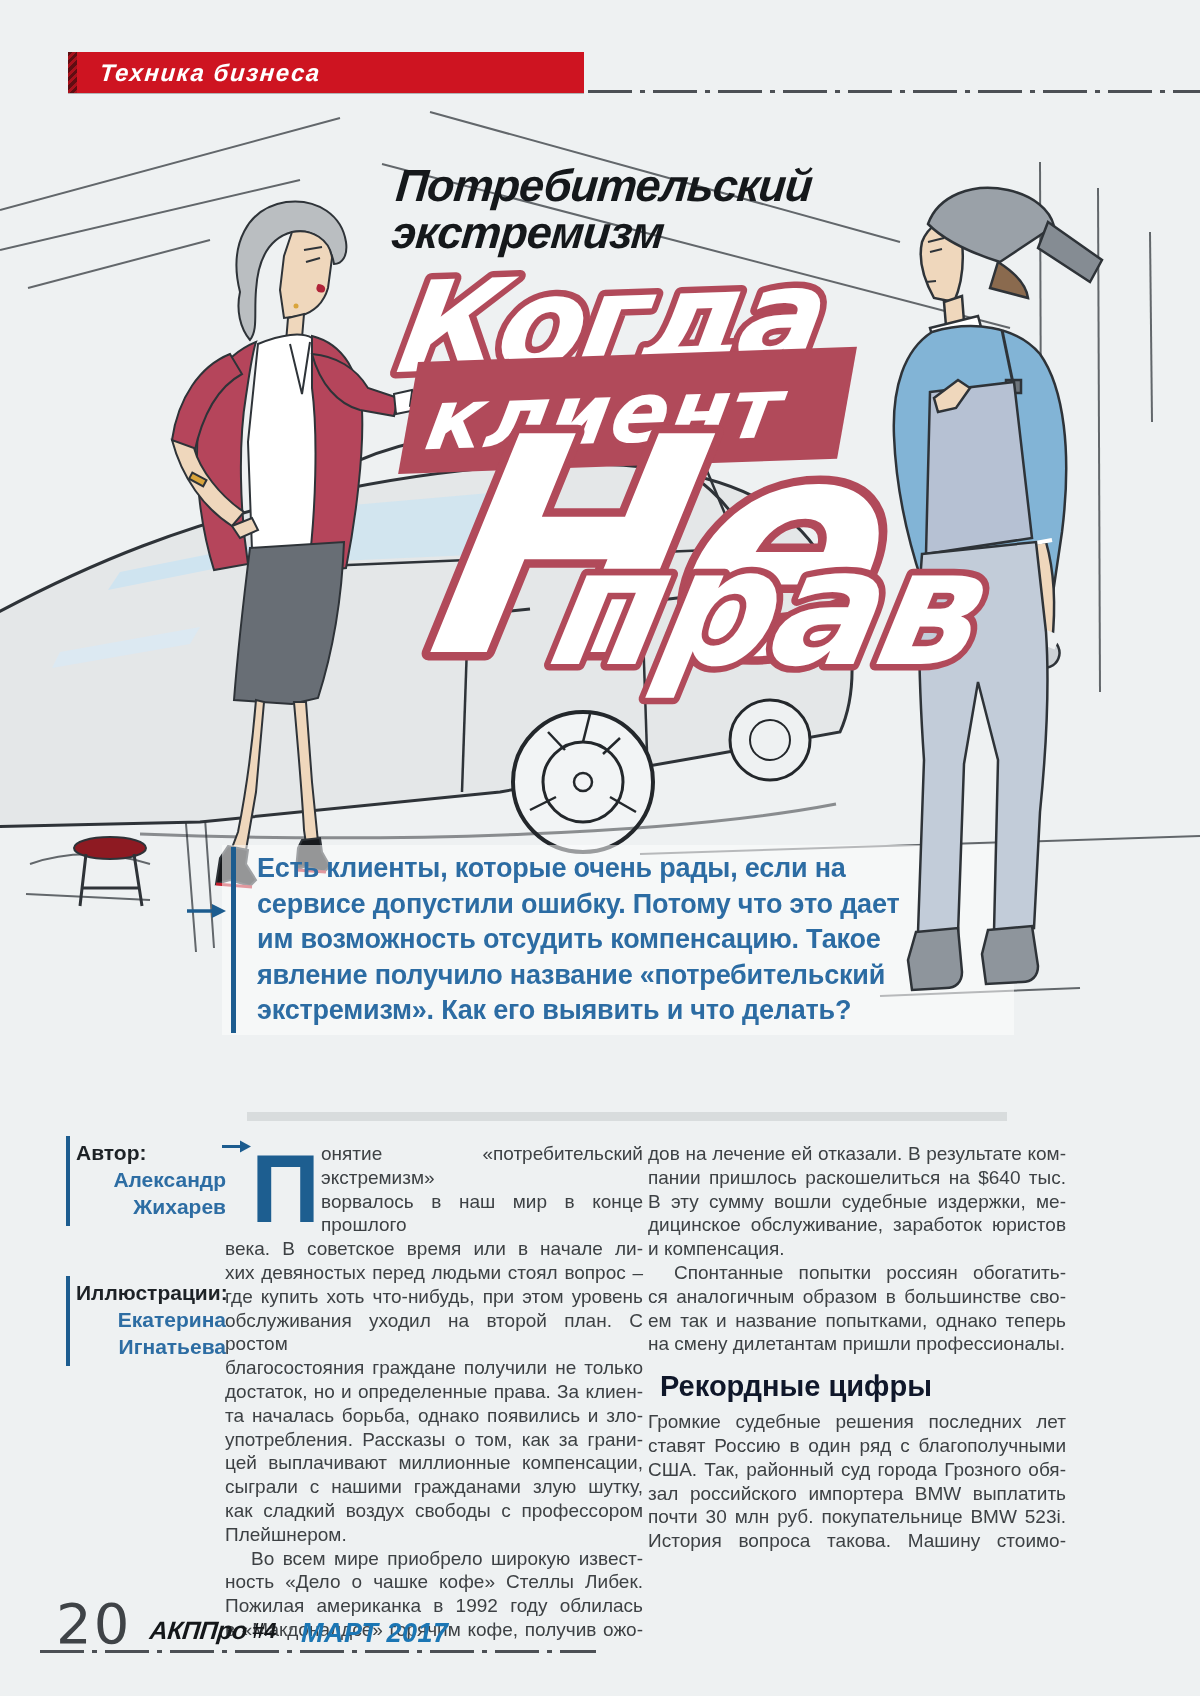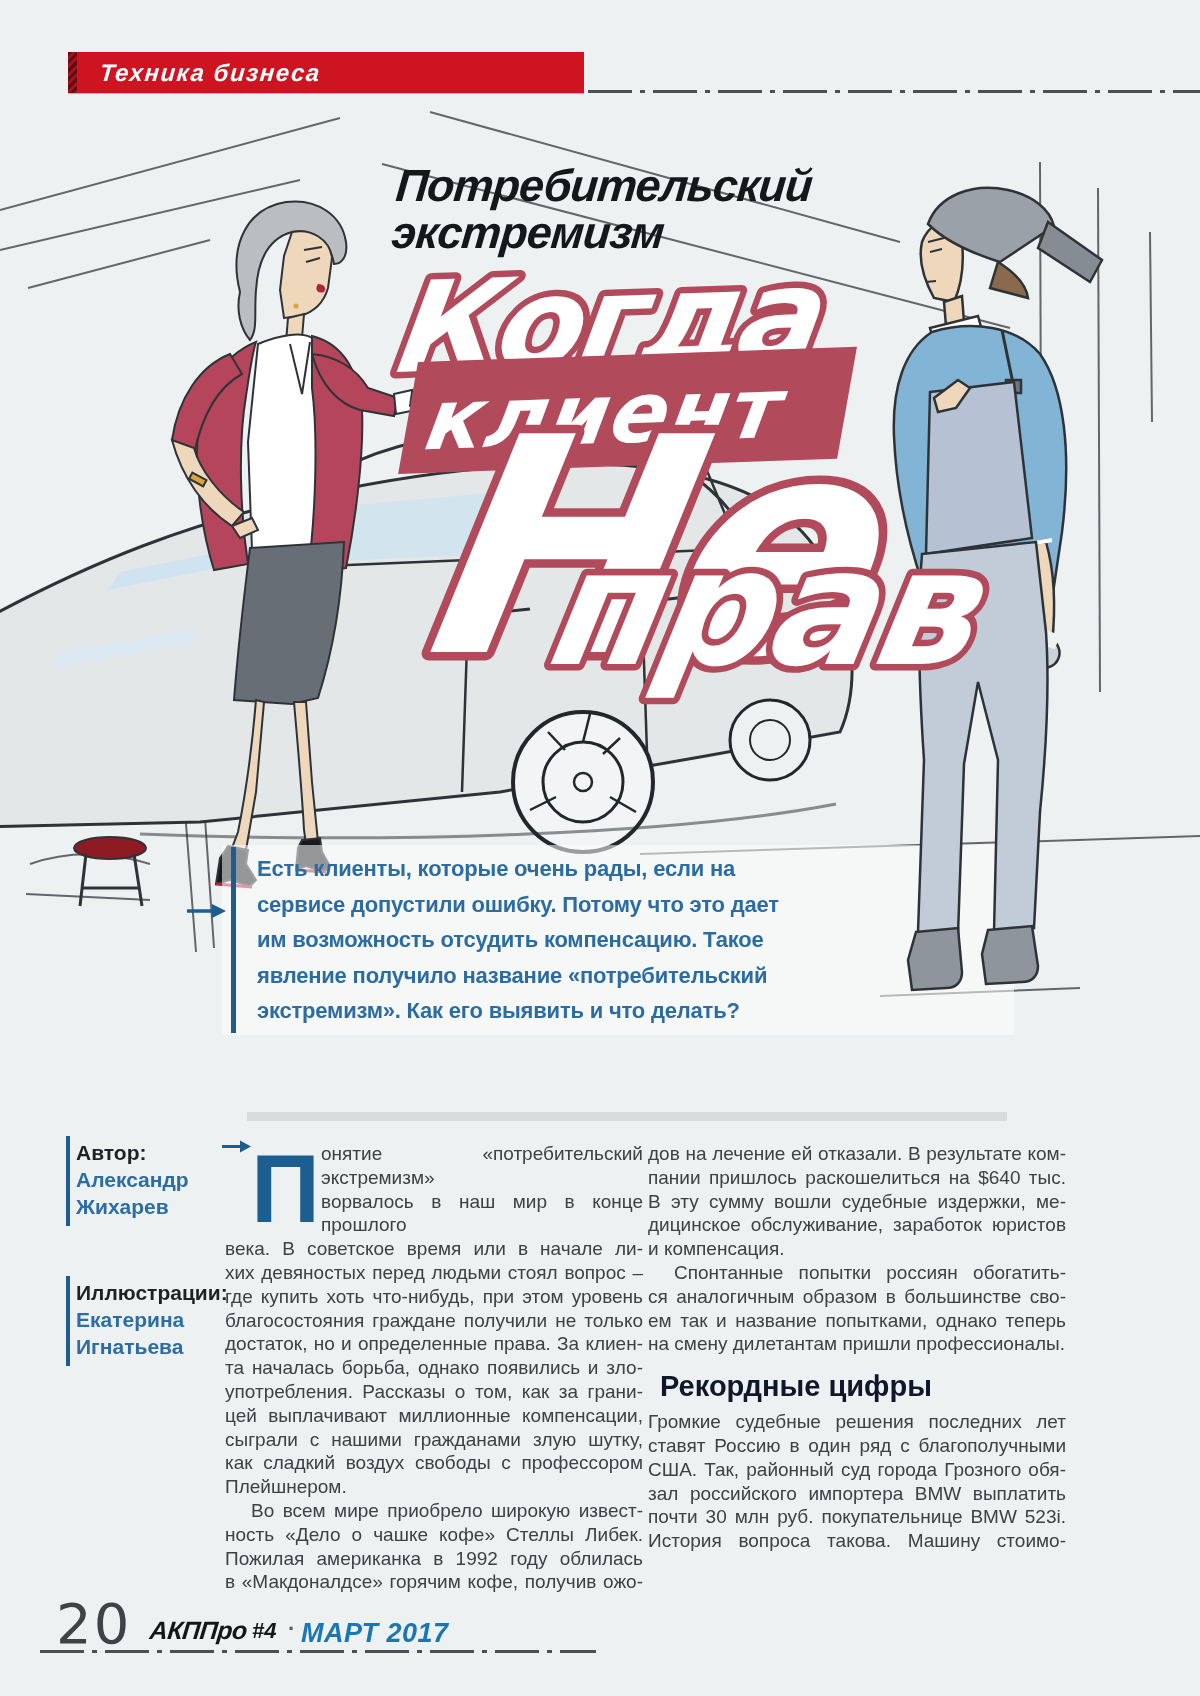--- a/index.html
+++ b/index.html
@@ -24,28 +24,28 @@
 
   
   .kicker{position:absolute;left:394px;top:162px;color:#15181b;font-weight:bold;font-style:italic;
           font-size:45px;line-height:47px;letter-spacing:-1px;transform:skewX(-5deg);z-index:4;}
   .headline-svg{position:absolute;left:360px;top:240px;overflow:visible;z-index:4;}
   .headline-svg text{font-family:"DejaVu Sans",sans-serif;font-weight:bold;font-style:italic;}
 
   
   .lead-bar{position:absolute;left:231px;top:847px;width:5px;height:186px;background:#1c5c8f;z-index:6;}
   .lead{position:absolute;left:257px;top:851px;width:760px;color:#2c6ca3;font-weight:bold;
-        font-size:22px;line-height:35.5px;z-index:6;letter-spacing:-0.2px;}
+        font-size:27px;line-height:35.5px;z-index:6;letter-spacing:-0.2px;}
   .arrow-icon{position:absolute;z-index:7;}
 
   
   .byline-block{position:absolute;left:66px;width:150px;border-left:4px solid #1c5c8f;
         padding:3px 0 6px 6px;}
   .byline-label{color:#1d2226;font-weight:bold;font-size:21px;line-height:27px;}
-  .byline-name div{color:#2d6da3;font-weight:bold;font-size:21px;line-height:27px;}
+  .byline-name div{color:#2d6da3;font-weight:bold;font-size:21px;line-height:27px;text-align:right;}
 
   
   .col{position:absolute;top:1142px;width:418px;color:#3d4144;font-size:19px;line-height:23.8px;}
   .col1{left:225px;} .col2{left:648px;}
   .lines div{text-align:justify;text-align-last:justify;}
   .lines div:last-child{text-align-last:left;}
   .lines.just-all div:last-child{text-align-last:justify;}
   .indent-first div:first-child{text-indent:26px;}
   .dropcap{float:left;width:58px;height:71px;margin:2px 12px 0 26px;font-weight:bold;
         font-size:96px;line-height:90px;color:#1d5e90;}
@@ -247,20 +247,21 @@
   </svg>
 
   <div class="col col1">
     <span class="dropcap">П</span>
     <div class="lines">
         <div>онятие «потребительский экстремизм»</div>
         <div>ворвалось в наш мир в конце прошлого</div>
         <div>века. В советское время или в начале ли-</div>
         <div>хих девяностых перед людьми стоял вопрос –</div>
         <div>где купить хоть что-нибудь, при этом уровень</div>
+        <div>обслуживания уходил на второй план. С ростом</div>
         <div>благосостояния граждане получили не только</div>
         <div>достаток, но и определенные права. За клиен-</div>
         <div>та началась борьба, однако появились и зло-</div>
         <div>употребления. Рассказы о том, как за грани-</div>
         <div>цей выплачивают миллионные компенсации,</div>
         <div>сыграли с нашими гражданами злую шутку,</div>
         <div>как сладкий воздух свободы с профессором</div>
         <div>Плейшнером.</div>
       </div>
     <div class="lines just-all indent-first">

